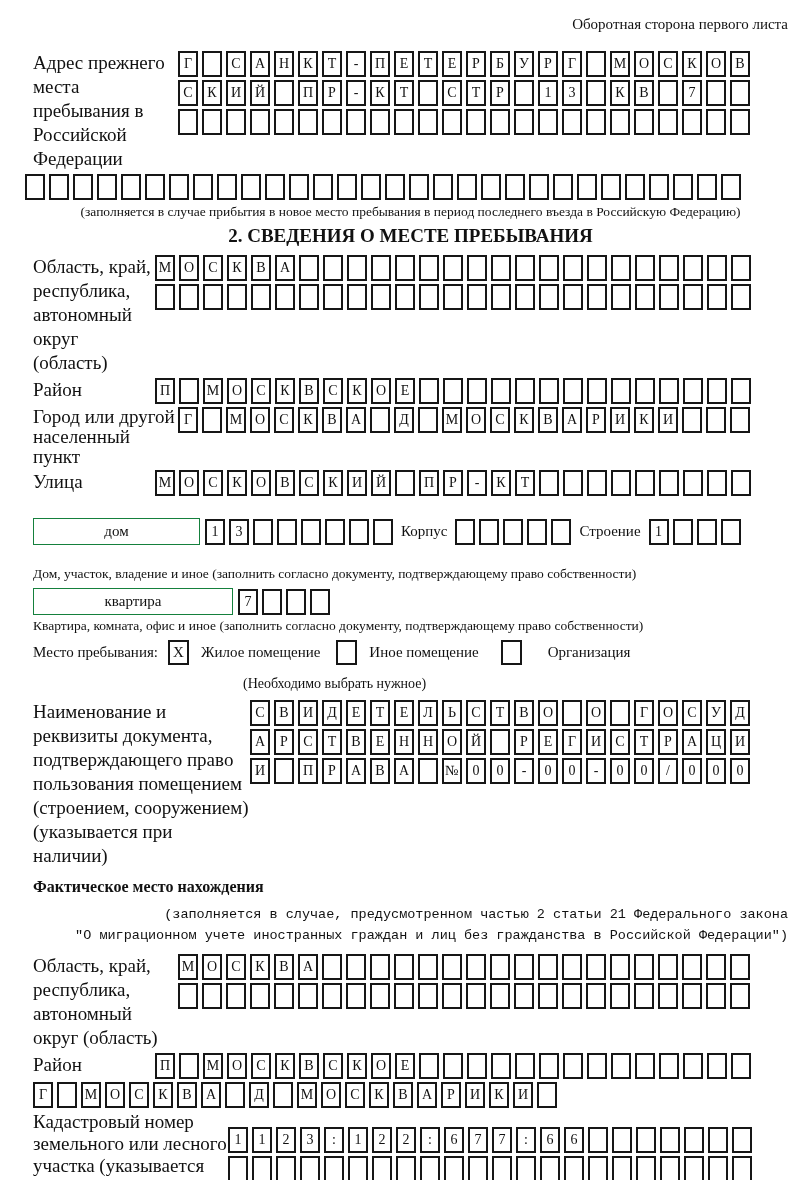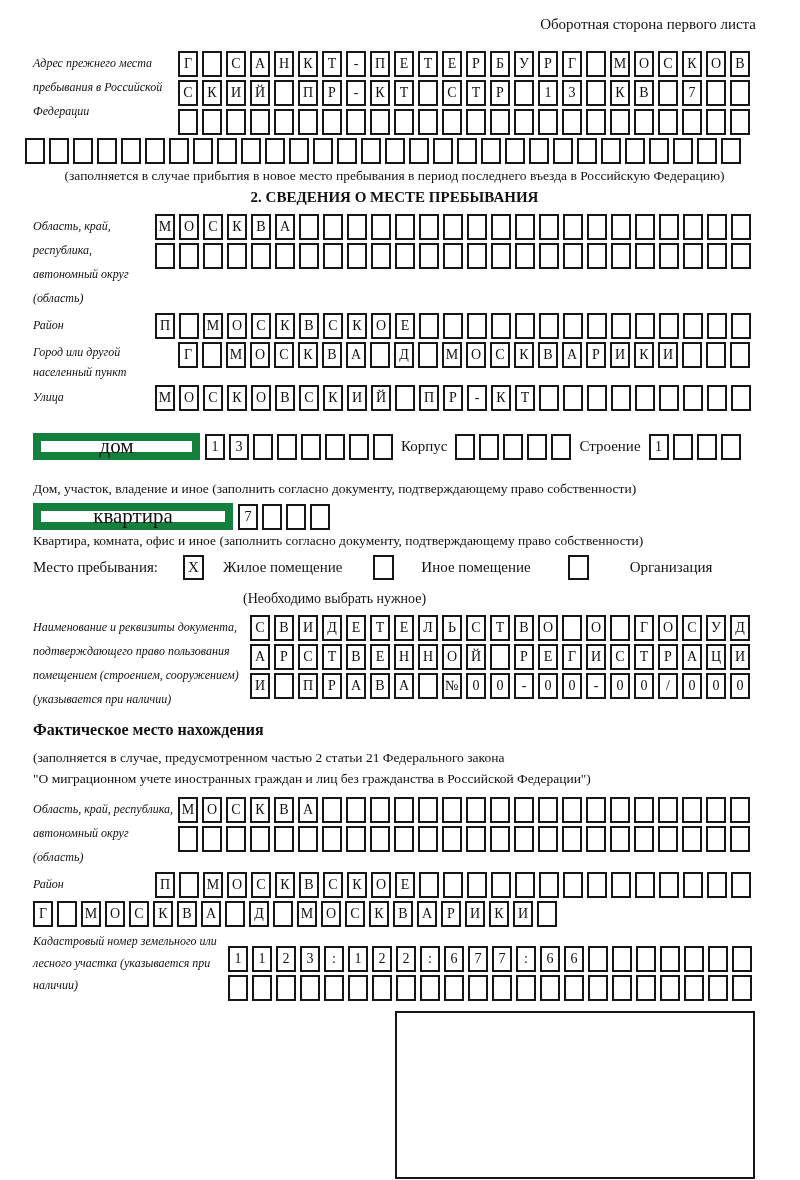--- a/index.html
+++ b/index.html
@@ -2,60 +2,60 @@
 <html><head>
 <meta charset="utf-8">
 <style>
   * { margin:0; padding:0; box-sizing:border-box; }
   html,body { background:#ffffff; }
   body {
     width:800px; height:1180px; overflow:hidden;
     font-family:"Liberation Serif", serif;
     color:#111; font-size:15px;
   }
-  .page { width:800px; height:1156px; padding:16px 44px 0 33px; position:relative; }
+  .page { width:800px; height:1156px; padding:16px 12px 0 33px; position:relative; }
 
   .header-note { text-align:right; font-size:15px; margin-bottom:18px; }
 
   .row { display:flex; align-items:flex-start; margin-bottom:3px; }
-  .lbl { font-size:12px; line-height:24px; flex:0 0 auto;font-style:italic; }
+  .lbl { font-size:19px; line-height:24px; flex:0 0 auto; }
   .stack { display:flex; flex-direction:column; gap:3px; }
 
   .cells { display:flex; gap:4px; flex-wrap:nowrap; }
   .cell {
     width:20px; height:26px; border:2px solid #161616;
     display:flex; align-items:center; justify-content:center;
     font-size:14px; line-height:1; flex:0 0 auto; background:#fff;
   }
 
   .w122 { width:122px; } .w145 { width:145px; } .w195 { width:195px; } .w217 { width:217px; }
 
   .caption { font-size:13.5px; text-align:center; margin:2px 0 4px 0; line-height:19px; }
   .caption-left { font-size:13.5px; margin:2px 0 6px 0; }
-  .sec-title { font-size:15px; font-weight:bold; text-align:center; margin:4px 0 8px 0; }
+  .sec-title { font-size:19px; font-weight:bold; text-align:center; margin:4px 0 8px 0; }
 
   .fullrow { margin-left:-8px; margin-bottom:2px; }
 
   .typebox {
-    border:8px solid #15803d; height:27px; display:flex;
-    align-items:center; justify-content:center; font-size:21px; flex:0 0 auto; background:#fff;
+    border:1px solid #15803d; height:27px; display:flex;
+    align-items:center; justify-content:center; font-size:15px; flex:0 0 auto; background:#fff;
   }
   .dom-box { width:167px; margin-right:5px; }
   .kv-box  { width:200px; margin-right:5px; }
   .inline-lbl { font-size:15px; line-height:27px; margin:18px 8px; }
 
-  .cbrow { display:flex; align-items:center; margin:6px 0 2px 0;gap:15px; }
+  .cbrow { display:flex; align-items:center; margin:6px 0 2px 0; }
   .checkbox {
     width:21px; height:25px; border:2px solid #161616; display:flex;
     align-items:center; justify-content:center; font-size:15px; flex:0 0 auto; background:#fff;
   }
   .cb-note { font-size:14px; margin:11px 0 8px 210px; }
 
   .fact-head { font-size:16px; font-weight:bold; text-align:left; margin:10px 0 8px 0; }
-  .fact-note { font-size:13.5px; text-align:left; line-height:21px; }
+  .fact-note { font-size:13.5px; text-align:right; line-height:21px;font-family:Liberation Mono, monospace; }
   .fact-note-wrap { margin-bottom:8px; }
 
   .bottom-wrap { position:relative; height:275px; margin-top:8px; }
   .markbox {
     position:absolute; left:362px; top:2px; width:360px; height:168px;
     border:2px solid #161616; background:#fff;
   }
 </style>
 </head>
 <body>
@@ -372,21 +372,21 @@
         <span class="cell"></span>
         <span class="cell"></span>
         <span class="cell"></span>
       </div>
   </div>
   <div class="caption-left">Квартира, комната, офис и иное (заполнить согласно документу, подтверждающему право собственности)</div>
 
   <div class="cbrow">
     <span>Место пребывания:</span>
     <span class="checkbox" style="margin-left:10px;">X</span>
-    <span style="margin-left:4px;">Жилое помещение</span>
+    <span style="margin-left:12px;">Жилое помещение</span>
     <span class="checkbox" style="margin-left:16px;"></span>
     <span style="margin-left:12px;">Иное помещение</span>
     <span class="checkbox" style="margin-left:22px;"></span>
     <span style="margin-left:26px;">Организация</span>
   </div>
   <div class="cb-note">(Необходимо выбрать нужное)</div>
 
   <div class="row">
     <div class="lbl w217">Наименование и реквизиты документа, подтверждающего право пользования помещением (строением, сооружением) (указывается при наличии)</div>
     <div class="stack">

